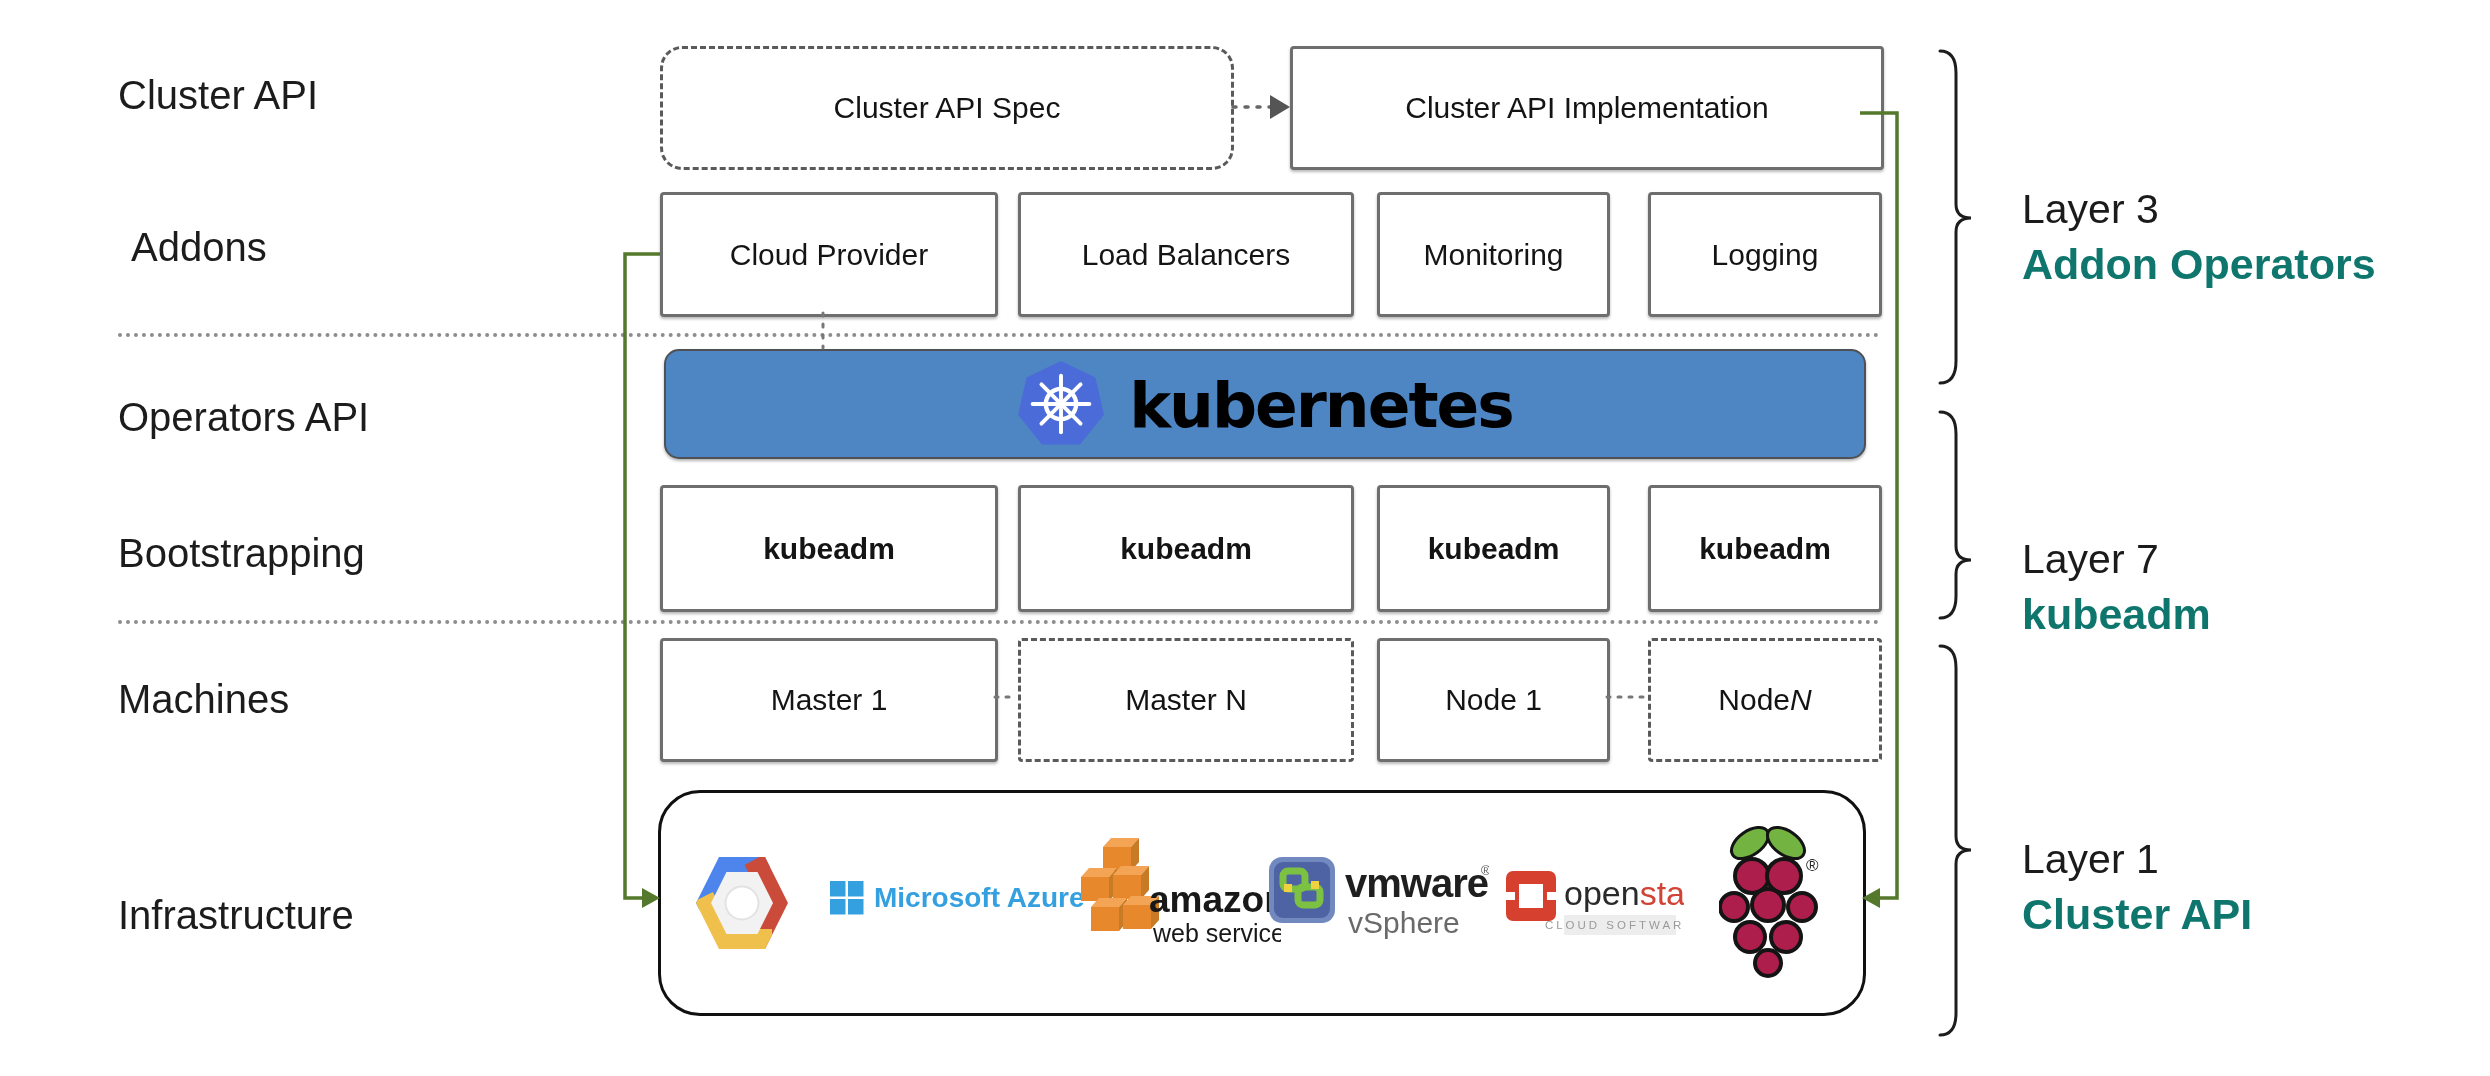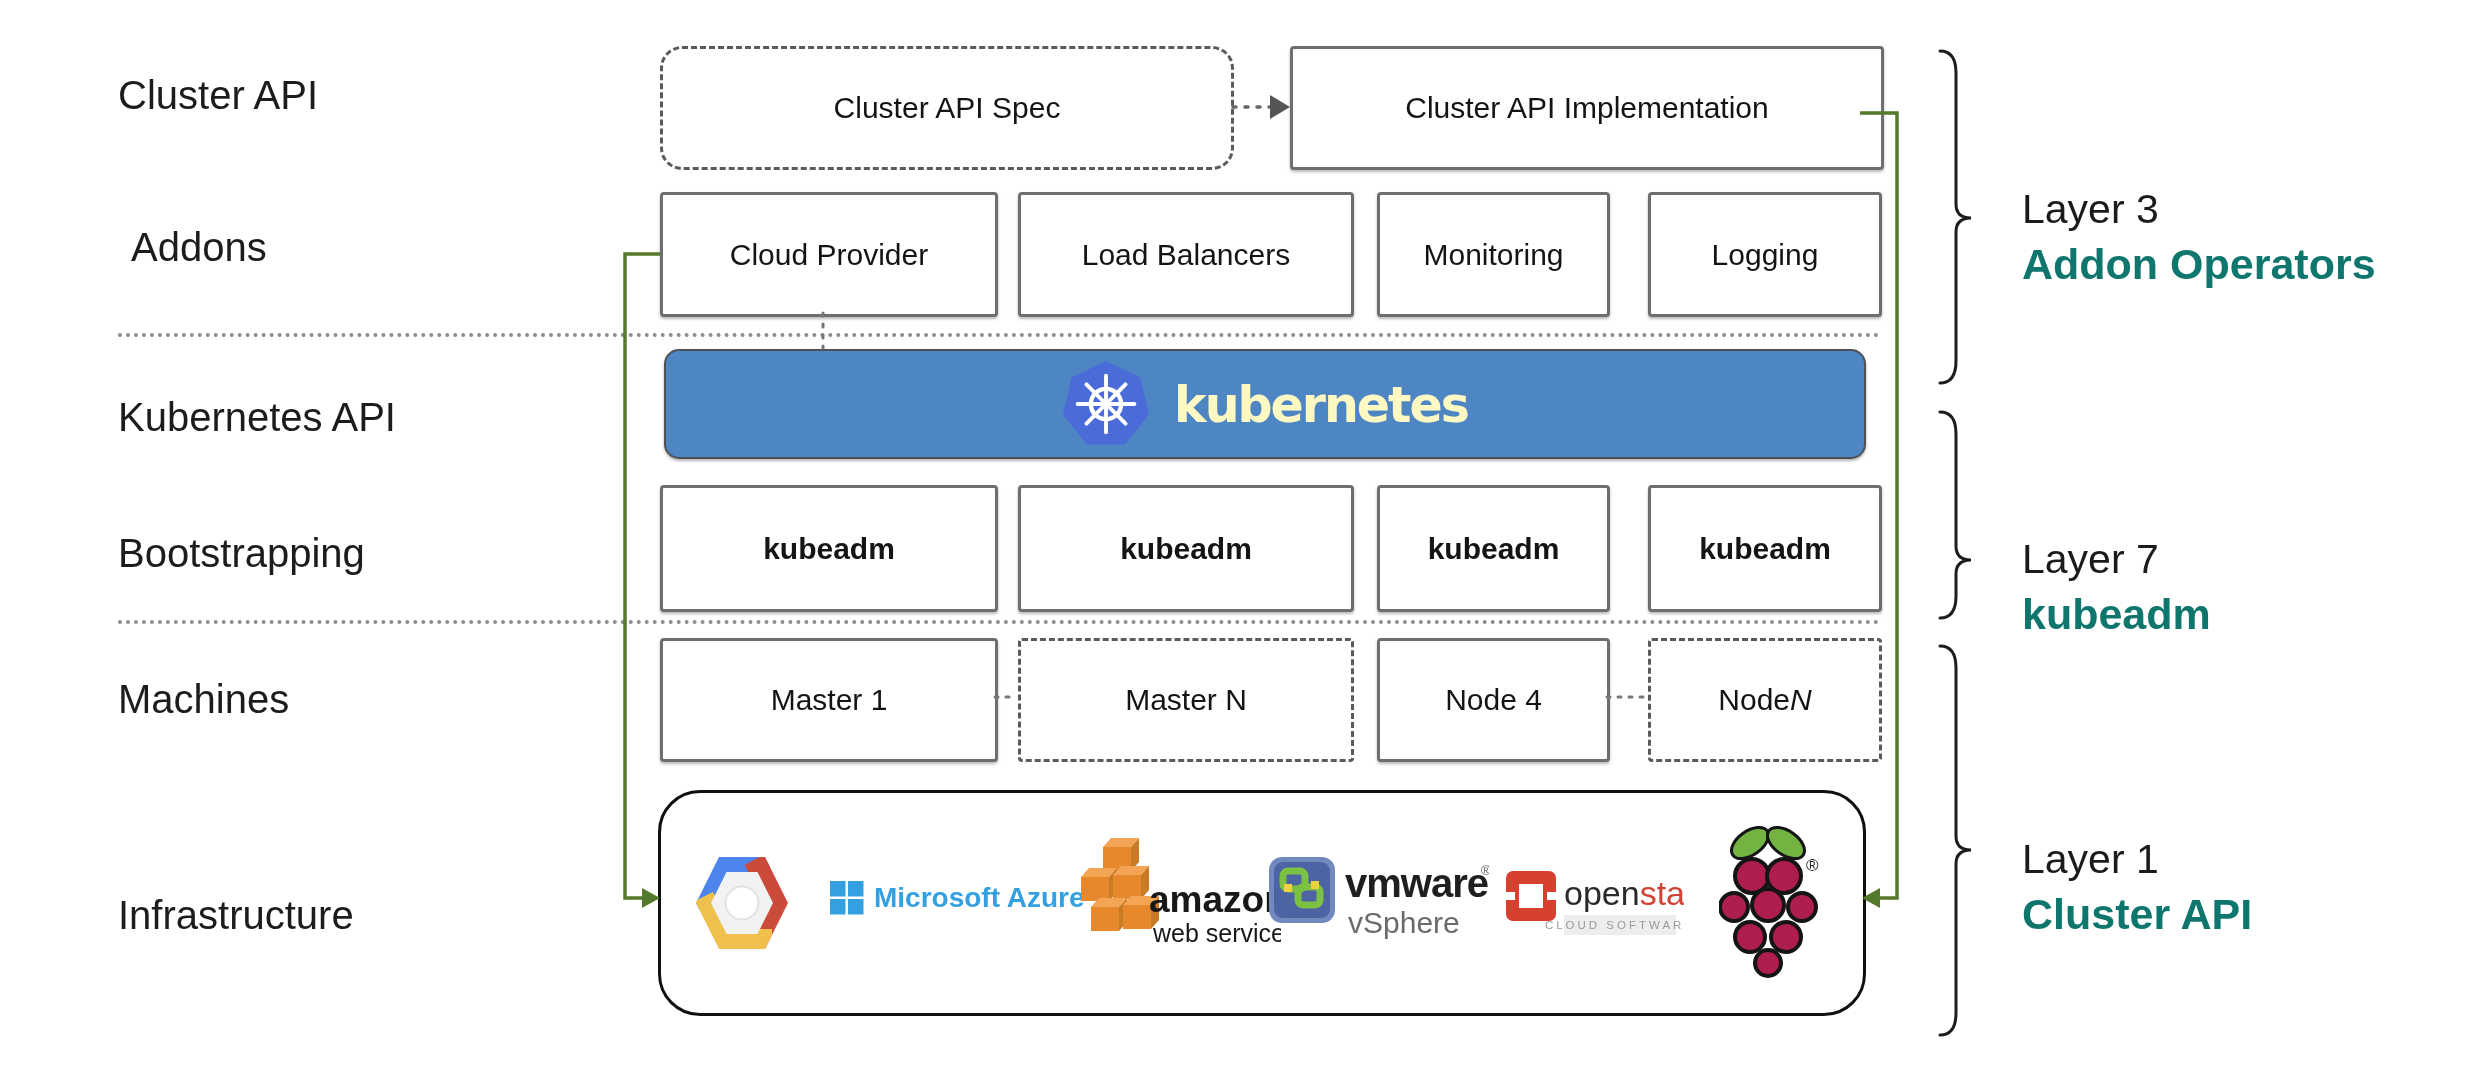--- a/index.html
+++ b/index.html
@@ -20,22 +20,22 @@
   .it{font-style:italic;}
 
   
   .dotsep{position:absolute;left:118px;width:1762px;height:0;border-top:4px dotted #8d8d8d;}
 
   
   #k8s-banner{position:absolute;left:664px;top:349px;width:1198px;height:106px;
         background:var(--banner-blue,#4e86c4);border:2px solid #4e5257;border-radius:15px;
         display:flex;align-items:center;justify-content:center;gap:24px;
         box-shadow:0 2px 3px rgba(0,0,0,.3);}
-  #k8s-wordmark{font-family:"DejaVu Sans",sans-serif;font-weight:bold;font-size:49px;
-        color:#fef9c3;letter-spacing:-2px;padding-bottom:6px;margin-top:8px;}
+  #k8s-wordmark{font-family:"DejaVu Sans",sans-serif;font-weight:bold;font-size:63px;
+        color:#000000;letter-spacing:-2px;padding-bottom:6px;margin-top:8px;}
 
   
   #infra-box{position:absolute;left:658px;top:790px;width:1202px;height:220px;
         background:#fff;border:3px solid #101010;border-radius:42px;}
   .logo{position:absolute;}
   #azure-logo{display:flex;align-items:center;gap:10px;}
   #azure-text{font-size:28px;font-weight:600;color:var(--azure-blue,#35a0e0);white-space:nowrap;}
 
   
   .layerlabel{position:absolute;left:2022px;white-space:nowrap;}
@@ -45,21 +45,21 @@
   
   #overlay{position:absolute;left:0;top:0;pointer-events:none;}
 </style>
 </head>
 <body>
 
 <div id="stage">
 
   <div class="rowlabel" style="left:118px;top:71px">Cluster API</div>
   <div class="rowlabel" style="left:131px;top:223px">Addons</div>
-  <div class="rowlabel" style="left:118px;top:393px">Kubernetes API</div>
+  <div class="rowlabel" style="left:118px;top:393px">Operators API</div>
   <div class="rowlabel" style="left:118px;top:529px">Bootstrapping</div>
   <div class="rowlabel" style="left:118px;top:675px">Machines</div>
   <div class="rowlabel" style="left:118px;top:891px">Infrastructure</div>
 
   <div class="dbox dashed" style="left:660px;top:46px;width:568px;height:118px;border-radius:22px">
     <span>Cluster API Spec</span>
   </div>
   <div class="dbox" style="left:1290px;top:46px;width:588px;height:118px">
     <span>Cluster API Implementation</span>
   </div>
@@ -112,21 +112,21 @@
     <span>kubeadm</span>
   </div>
 
   <div class="dbox" style="left:660px;top:638px;width:332px;height:118px">
     <span>Master 1</span>
   </div>
   <div class="dbox dashed" style="left:1018px;top:638px;width:330px;height:118px">
     <span>Master N</span>
   </div>
   <div class="dbox" style="left:1377px;top:638px;width:227px;height:118px">
-    <span>Node 4</span>
+    <span>Node 1</span>
   </div>
   <div class="dbox dashed" style="left:1648px;top:638px;width:228px;height:118px">
     <span>Node </span>
       <span class="it">N</span>
   </div>
 
   <div id="infra-box">
 
     <svg class="logo" style="left:35px;top:61px" width="92" height="98" viewBox="0 0 92 98">
       <defs>

